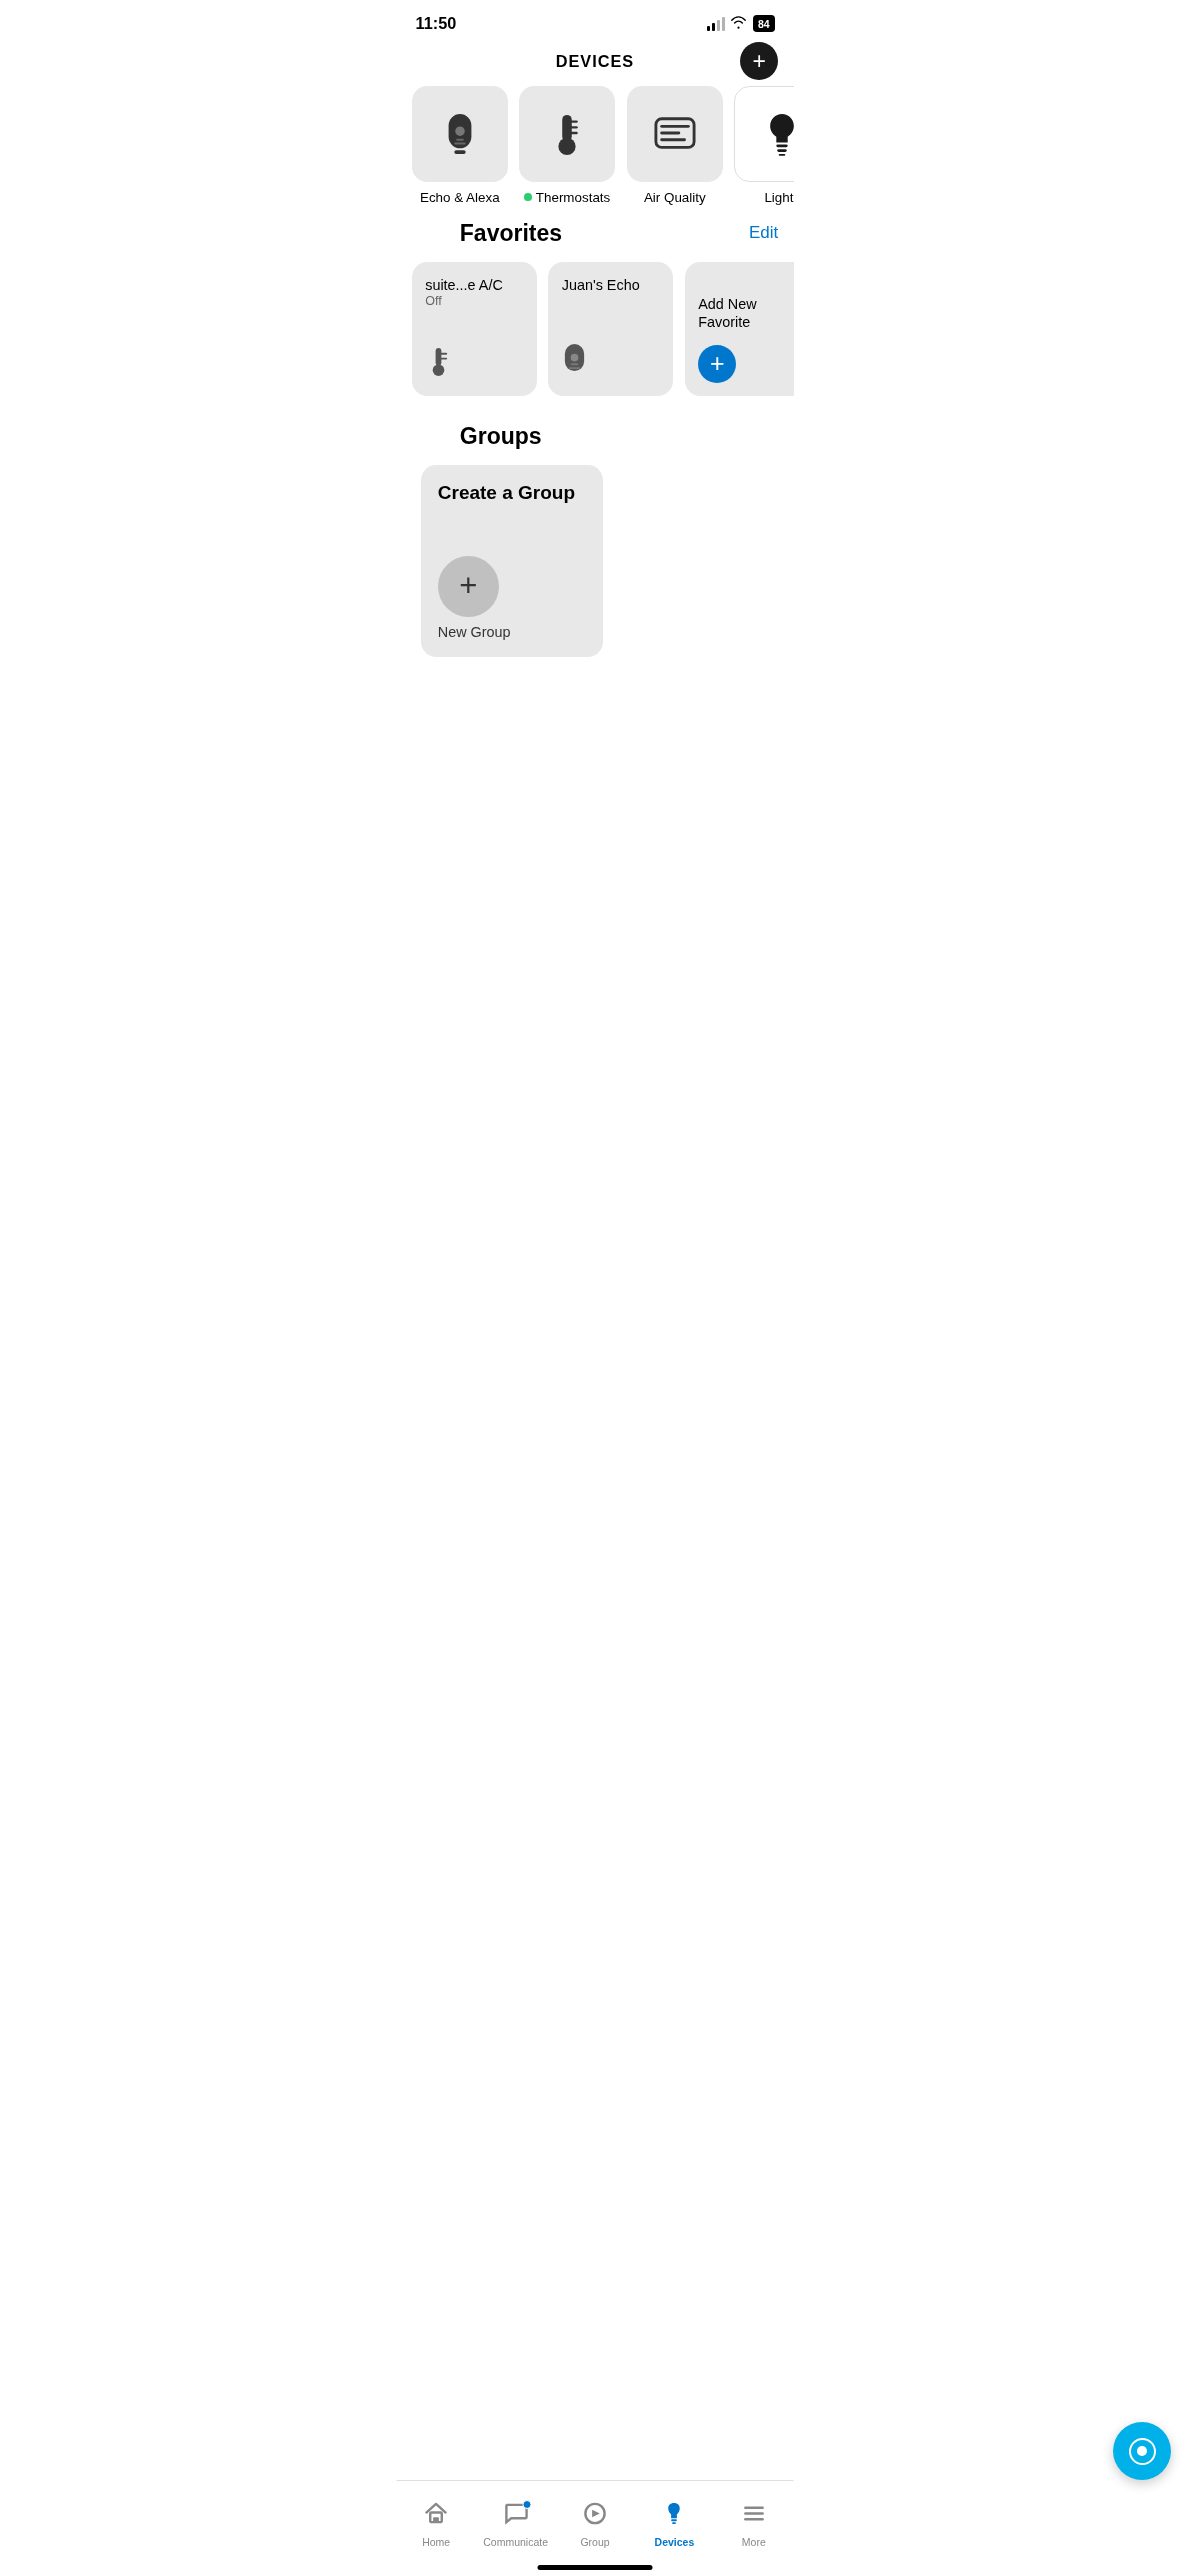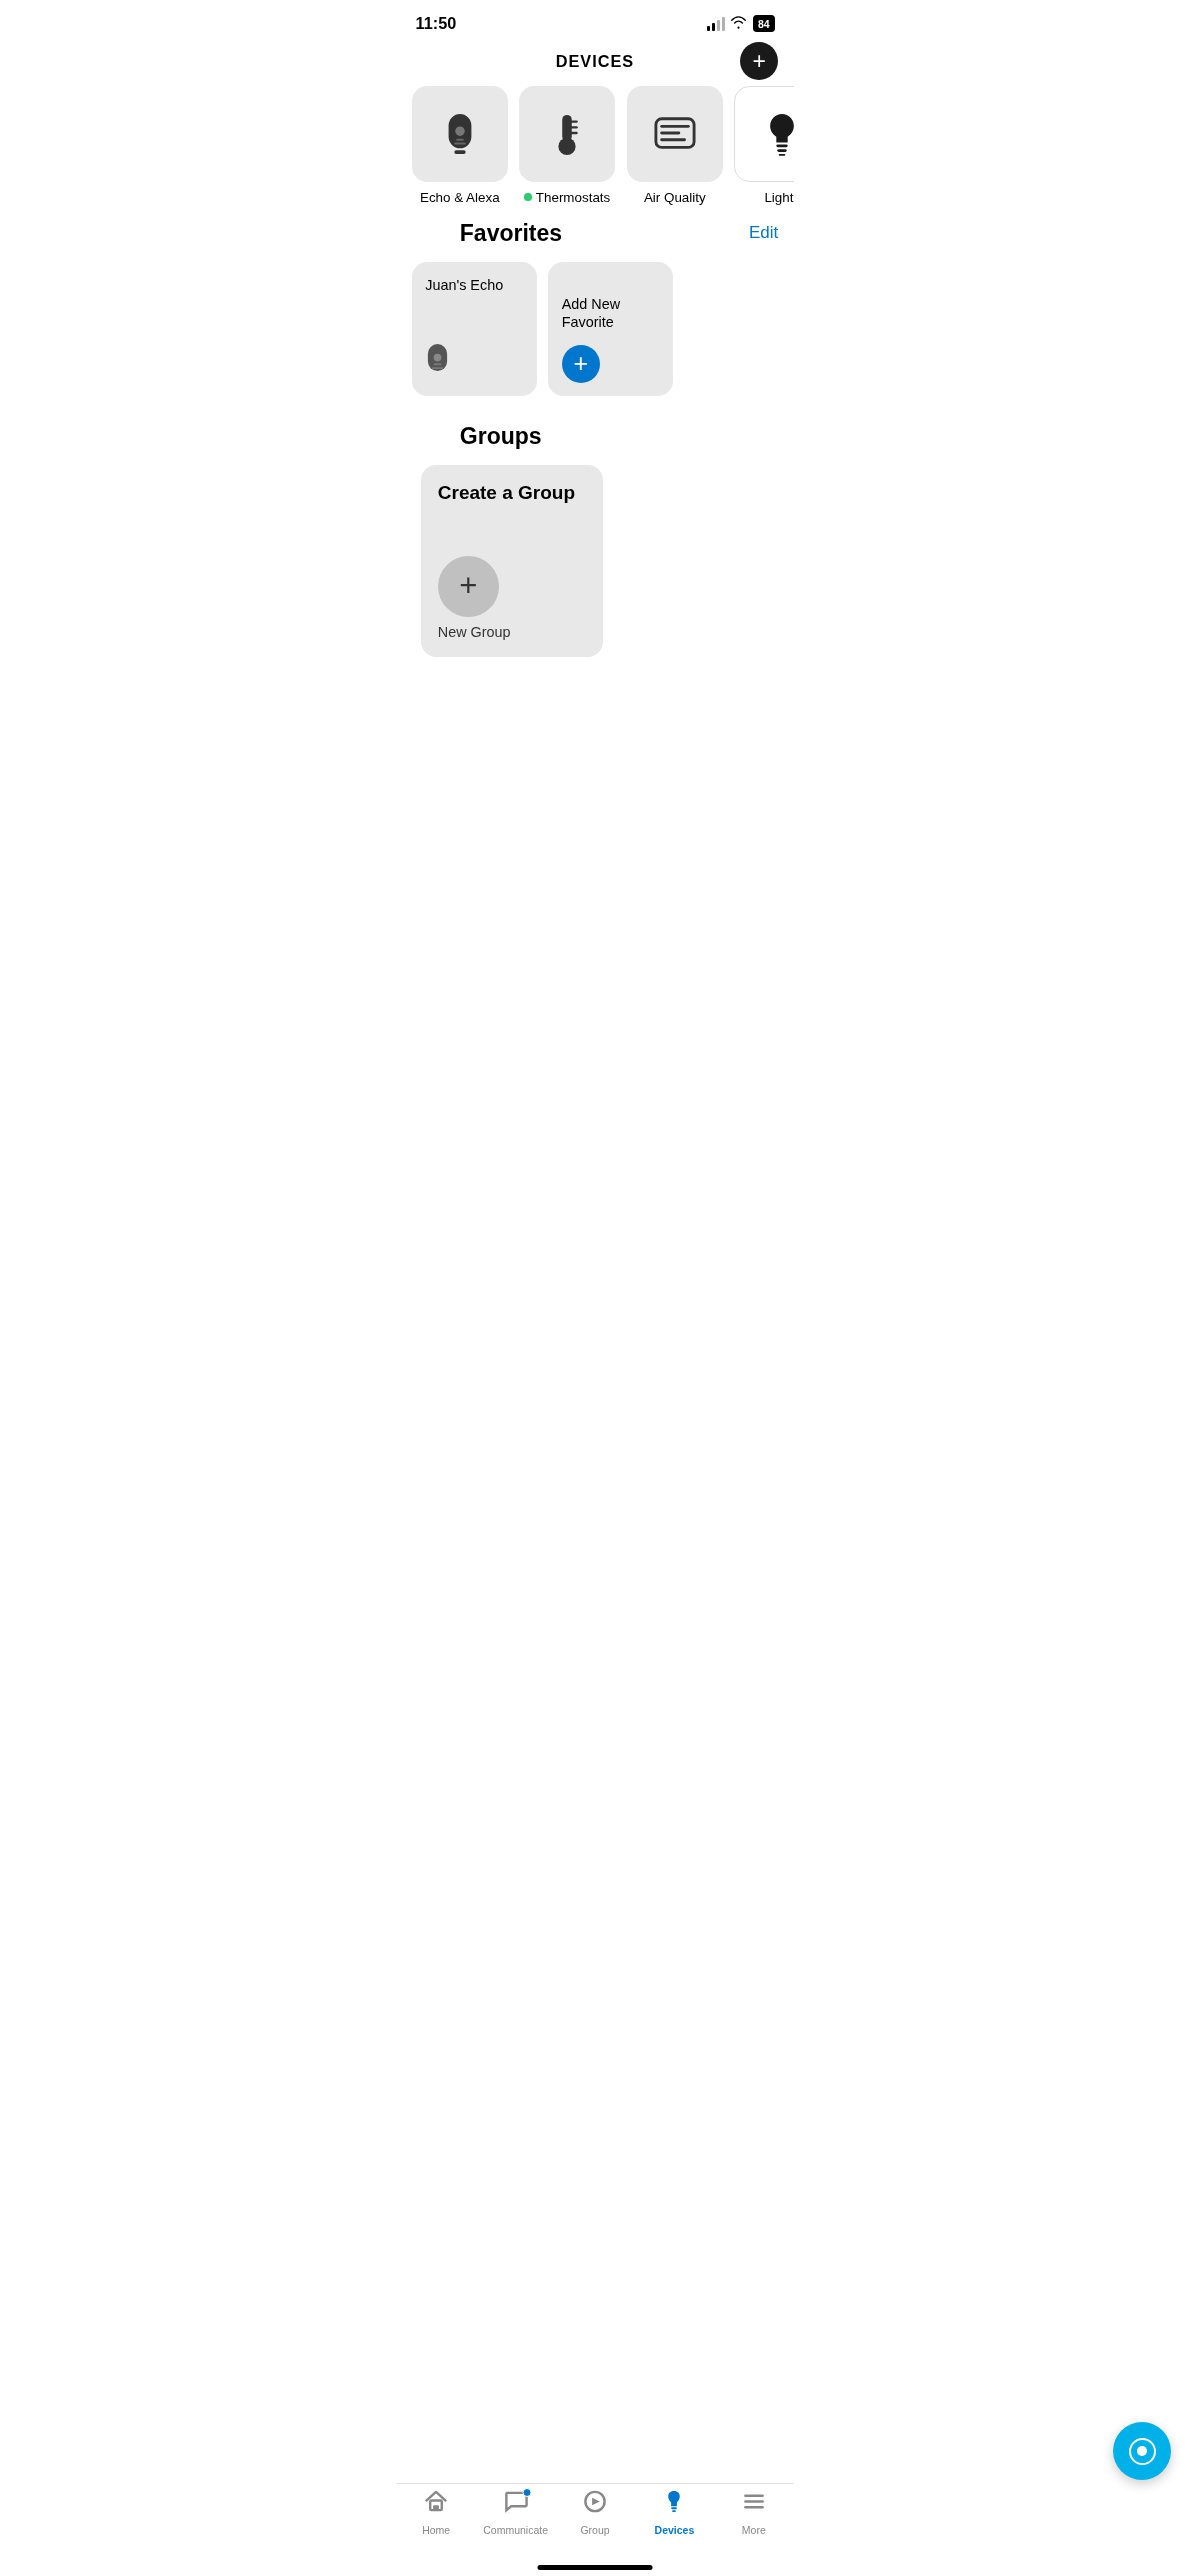--- a/index.html
+++ b/index.html
@@ -305,28 +305,28 @@
     .alexa-inner {
       width: 9.6px;
       height: 9.6px;
       background: #fff;
       border-radius: 50%;
     }
 
     
     .bottom-nav {
       position: fixed;
-      bottom: 17px;
+      bottom: 5px;
       left: 50%;
       transform: translateX(-50%);
       width: 397px;
       background: #fff;
       border-top: 1px solid #e0e0e0;
       display: flex;
-      padding: 2px 0 19px;
+      padding: 17px 0 19px;
     }
     .nav-item {
       flex: 1;
       display: flex;
       flex-direction: column;
       align-items: center;
       gap: 3.8px;
       cursor: pointer;
       padding: 3.8px 0;
     }
@@ -463,20 +463,34 @@
   </div>
 
 
   <div class="section-header">
     <span class="section-title">Favorites</span>
     <span class="edit-link">Edit</span>
   </div>
 
   <div class="favorites-grid">
 
+    <div class="fav-card">
+      <div>
+        <div class="fav-name">suite...e A/C</div>
+        <div class="fav-status">Off</div>
+      </div>
+      <span class="fav-icon">
+        <svg width="27" height="31" viewBox="0 0 28 32" fill="none">
+          <rect x="11" y="2" width="6" height="18" rx="3" fill="#555"></rect>
+          <circle cx="14" cy="25" r="6" fill="#555"></circle>
+          <line x1="17" y1="8" x2="22" y2="8" stroke="#555" stroke-width="2" stroke-linecap="round"></line>
+          <line x1="17" y1="13" x2="22" y2="13" stroke="#555" stroke-width="2" stroke-linecap="round"></line>
+        </svg>
+      </span>
+    </div>
 
     <div class="fav-card">
       <div class="fav-name">Juan's Echo</div>
       <span class="fav-icon">
         <svg width="25" height="35" viewBox="0 0 26 36" fill="none">
           <rect x="3" y="2" width="20" height="28" rx="10" fill="#555"></rect>
           <circle cx="13" cy="16" r="4" fill="#888"></circle>
           <rect x="9" y="22" width="8" height="2" rx="1" fill="#777"></rect>
           <rect x="7" y="26" width="12" height="2" rx="1" fill="#777"></rect>
         </svg>

